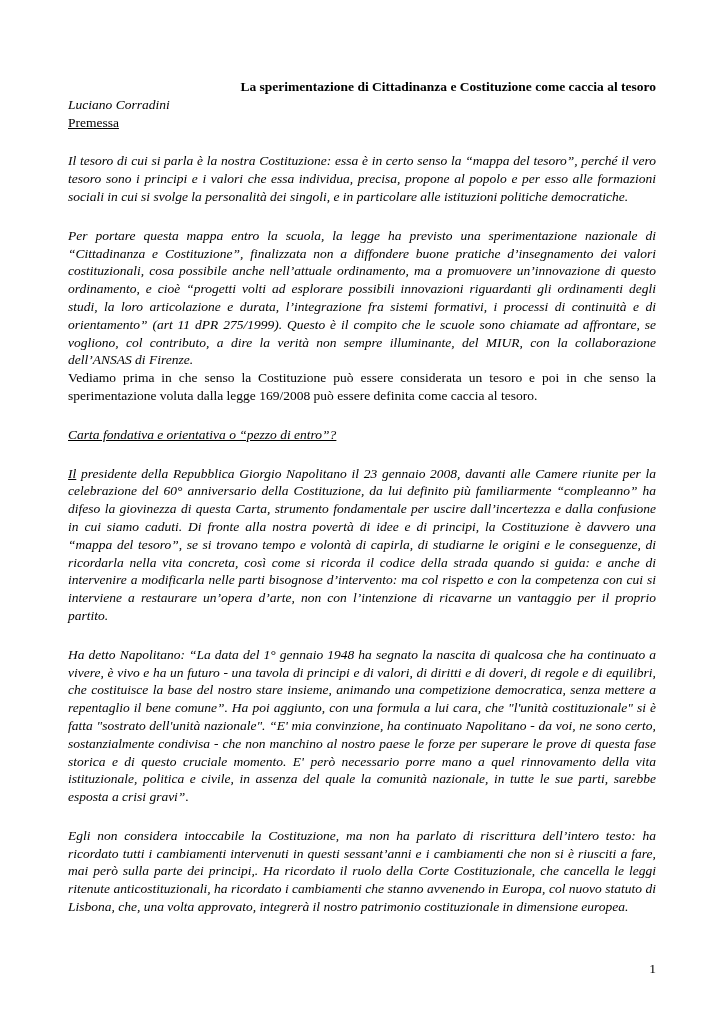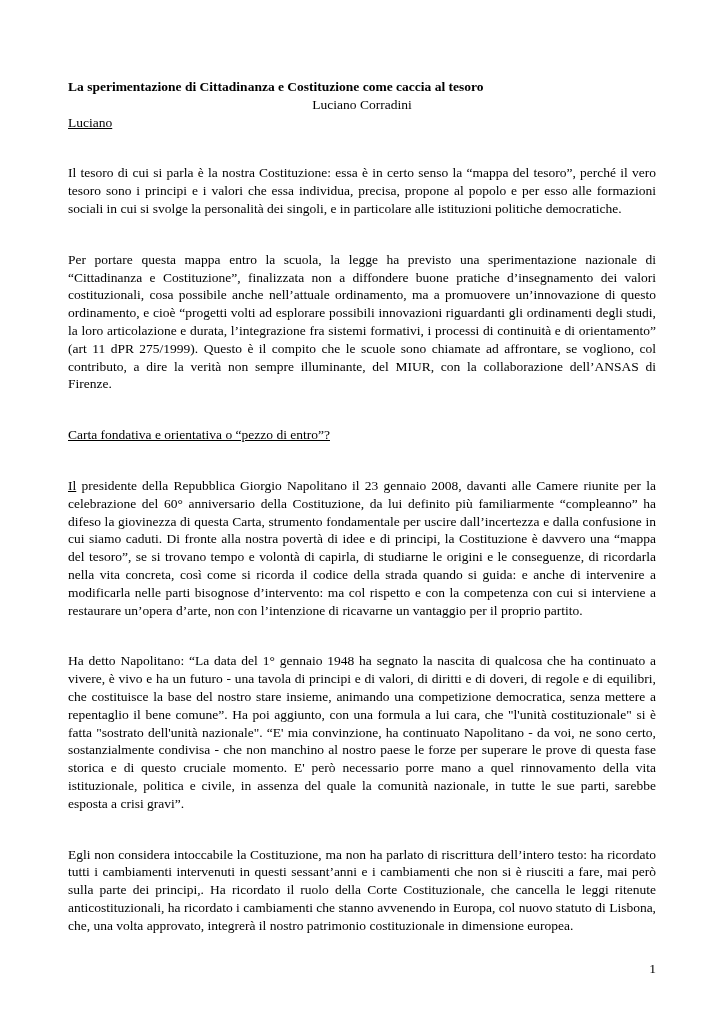--- a/index.html
+++ b/index.html
@@ -12,32 +12,32 @@
     overflow: hidden;
   }
   .page {
     position: relative;
     width: 724px;
     height: 1024px;
     padding: 78px 68px 0 68px;
     background: #ffffff;
   }
   .title {
-    text-align: left;
+    text-align: right;
     font-weight: bold;
     font-size: 13.5px;
     line-height: 17.8px;
   }
   .line, p {
     font-size: 13.5px;
     line-height: 17.8px;
     text-align: justify;
   }
-  .line.right { text-align: center; }
-  .spaced { margin-top: 33px; }
+  .line.right { text-align: left; font-style: italic; }
+  .spaced { margin-top: 21px; font-style: italic; }
   .underline { text-decoration: underline; }
   .page-number {
     position: absolute;
     right: 68px;
     bottom: 46px;
     font-size: 13.5px;
     line-height: 17.8px;
     text-align: right;
   }
 </style>
@@ -45,27 +45,28 @@
 <body>
 
 <div class="page">
 
   <div class="title">La sperimentazione di Cittadinanza e Costituzione come caccia al tesoro</div>
 
 
   <div class="line right">Luciano Corradini</div>
 
   <div class="line">
-    <span class="underline">Luciano</span>
+    <span class="underline">Premessa</span>
   </div>
 
   <p class="spaced">Il tesoro di cui si parla è la nostra Costituzione: essa è in certo senso la “mappa del tesoro”, perché il vero tesoro sono i principi e i valori che essa individua, precisa, propone al popolo e per esso alle formazioni sociali in cui si svolge la personalità dei singoli, e in particolare alle istituzioni politiche democratiche.</p>
 
   <p class="spaced">Per portare questa mappa  entro la scuola, la legge ha previsto una sperimentazione nazionale di “Cittadinanza e Costituzione”, finalizzata non a diffondere buone pratiche d’insegnamento dei valori costituzionali, cosa possibile anche nell’attuale ordinamento, ma a promuovere un’innovazione di questo ordinamento, e cioè “progetti volti ad esplorare possibili innovazioni riguardanti gli ordinamenti degli studi, la loro articolazione e durata, l’integrazione fra sistemi formativi, i processi di continuità e di orientamento” (art 11 dPR 275/1999). Questo è il compito che le scuole sono chiamate ad affrontare, se vogliono, col contributo, a dire la verità non sempre illuminante, del MIUR, con la collaborazione dell’ANSAS di Firenze.</p>
 
+  <p>Vediamo prima in che senso la Costituzione può essere considerata un tesoro e poi in che senso la sperimentazione voluta dalla legge 169/2008 può essere definita come caccia al tesoro.</p>
 
   <p class="spaced">
     <span class="underline">Carta fondativa e orientativa o “pezzo di entro”?</span>
   </p>
 
   <p class="spaced">
     <span class="underline">Il</span><span> presidente della Repubblica Giorgio Napolitano il 23 gennaio 2008, davanti alle Camere riunite per la celebrazione del 60° anniversario della Costituzione, da lui definito più familiarmente “compleanno” ha difeso la giovinezza di questa Carta, strumento fondamentale per uscire dall’incertezza e dalla confusione in cui siamo caduti. Di fronte alla nostra povertà di idee e di principi, la Costituzione è davvero una “mappa del tesoro”, se si trovano tempo e volontà di capirla, di studiarne le origini e le conseguenze, di ricordarla nella vita concreta, così come si ricorda il codice della strada quando si guida: e anche di intervenire a modificarla nelle parti bisognose d’intervento: ma col rispetto e con la competenza con cui si interviene a restaurare un’opera d’arte, non con l’intenzione di ricavarne un vantaggio per il proprio partito.</span>
   </p>
 
   <p class="spaced">Ha detto Napolitano: “La data del 1° gennaio 1948 ha segnato la nascita di qualcosa che ha continuato a vivere, è vivo e ha un futuro - una tavola di principi e di valori, di diritti e di doveri, di regole e di equilibri, che costituisce la base del nostro stare insieme, animando una competizione democratica, senza mettere a repentaglio il bene comune”. Ha poi aggiunto, con una formula a lui cara, che "l'unità costituzionale" si è fatta "sostrato dell'unità nazionale". “E' mia convinzione, ha continuato Napolitano - da voi, ne sono certo, sostanzialmente condivisa - che non manchino al nostro paese le forze per superare le prove di questa fase storica e di questo cruciale momento. E' però necessario porre mano a quel rinnovamento della vita istituzionale, politica e civile, in assenza del quale la comunità nazionale, in tutte le sue parti, sarebbe esposta a crisi gravi”.</p>

